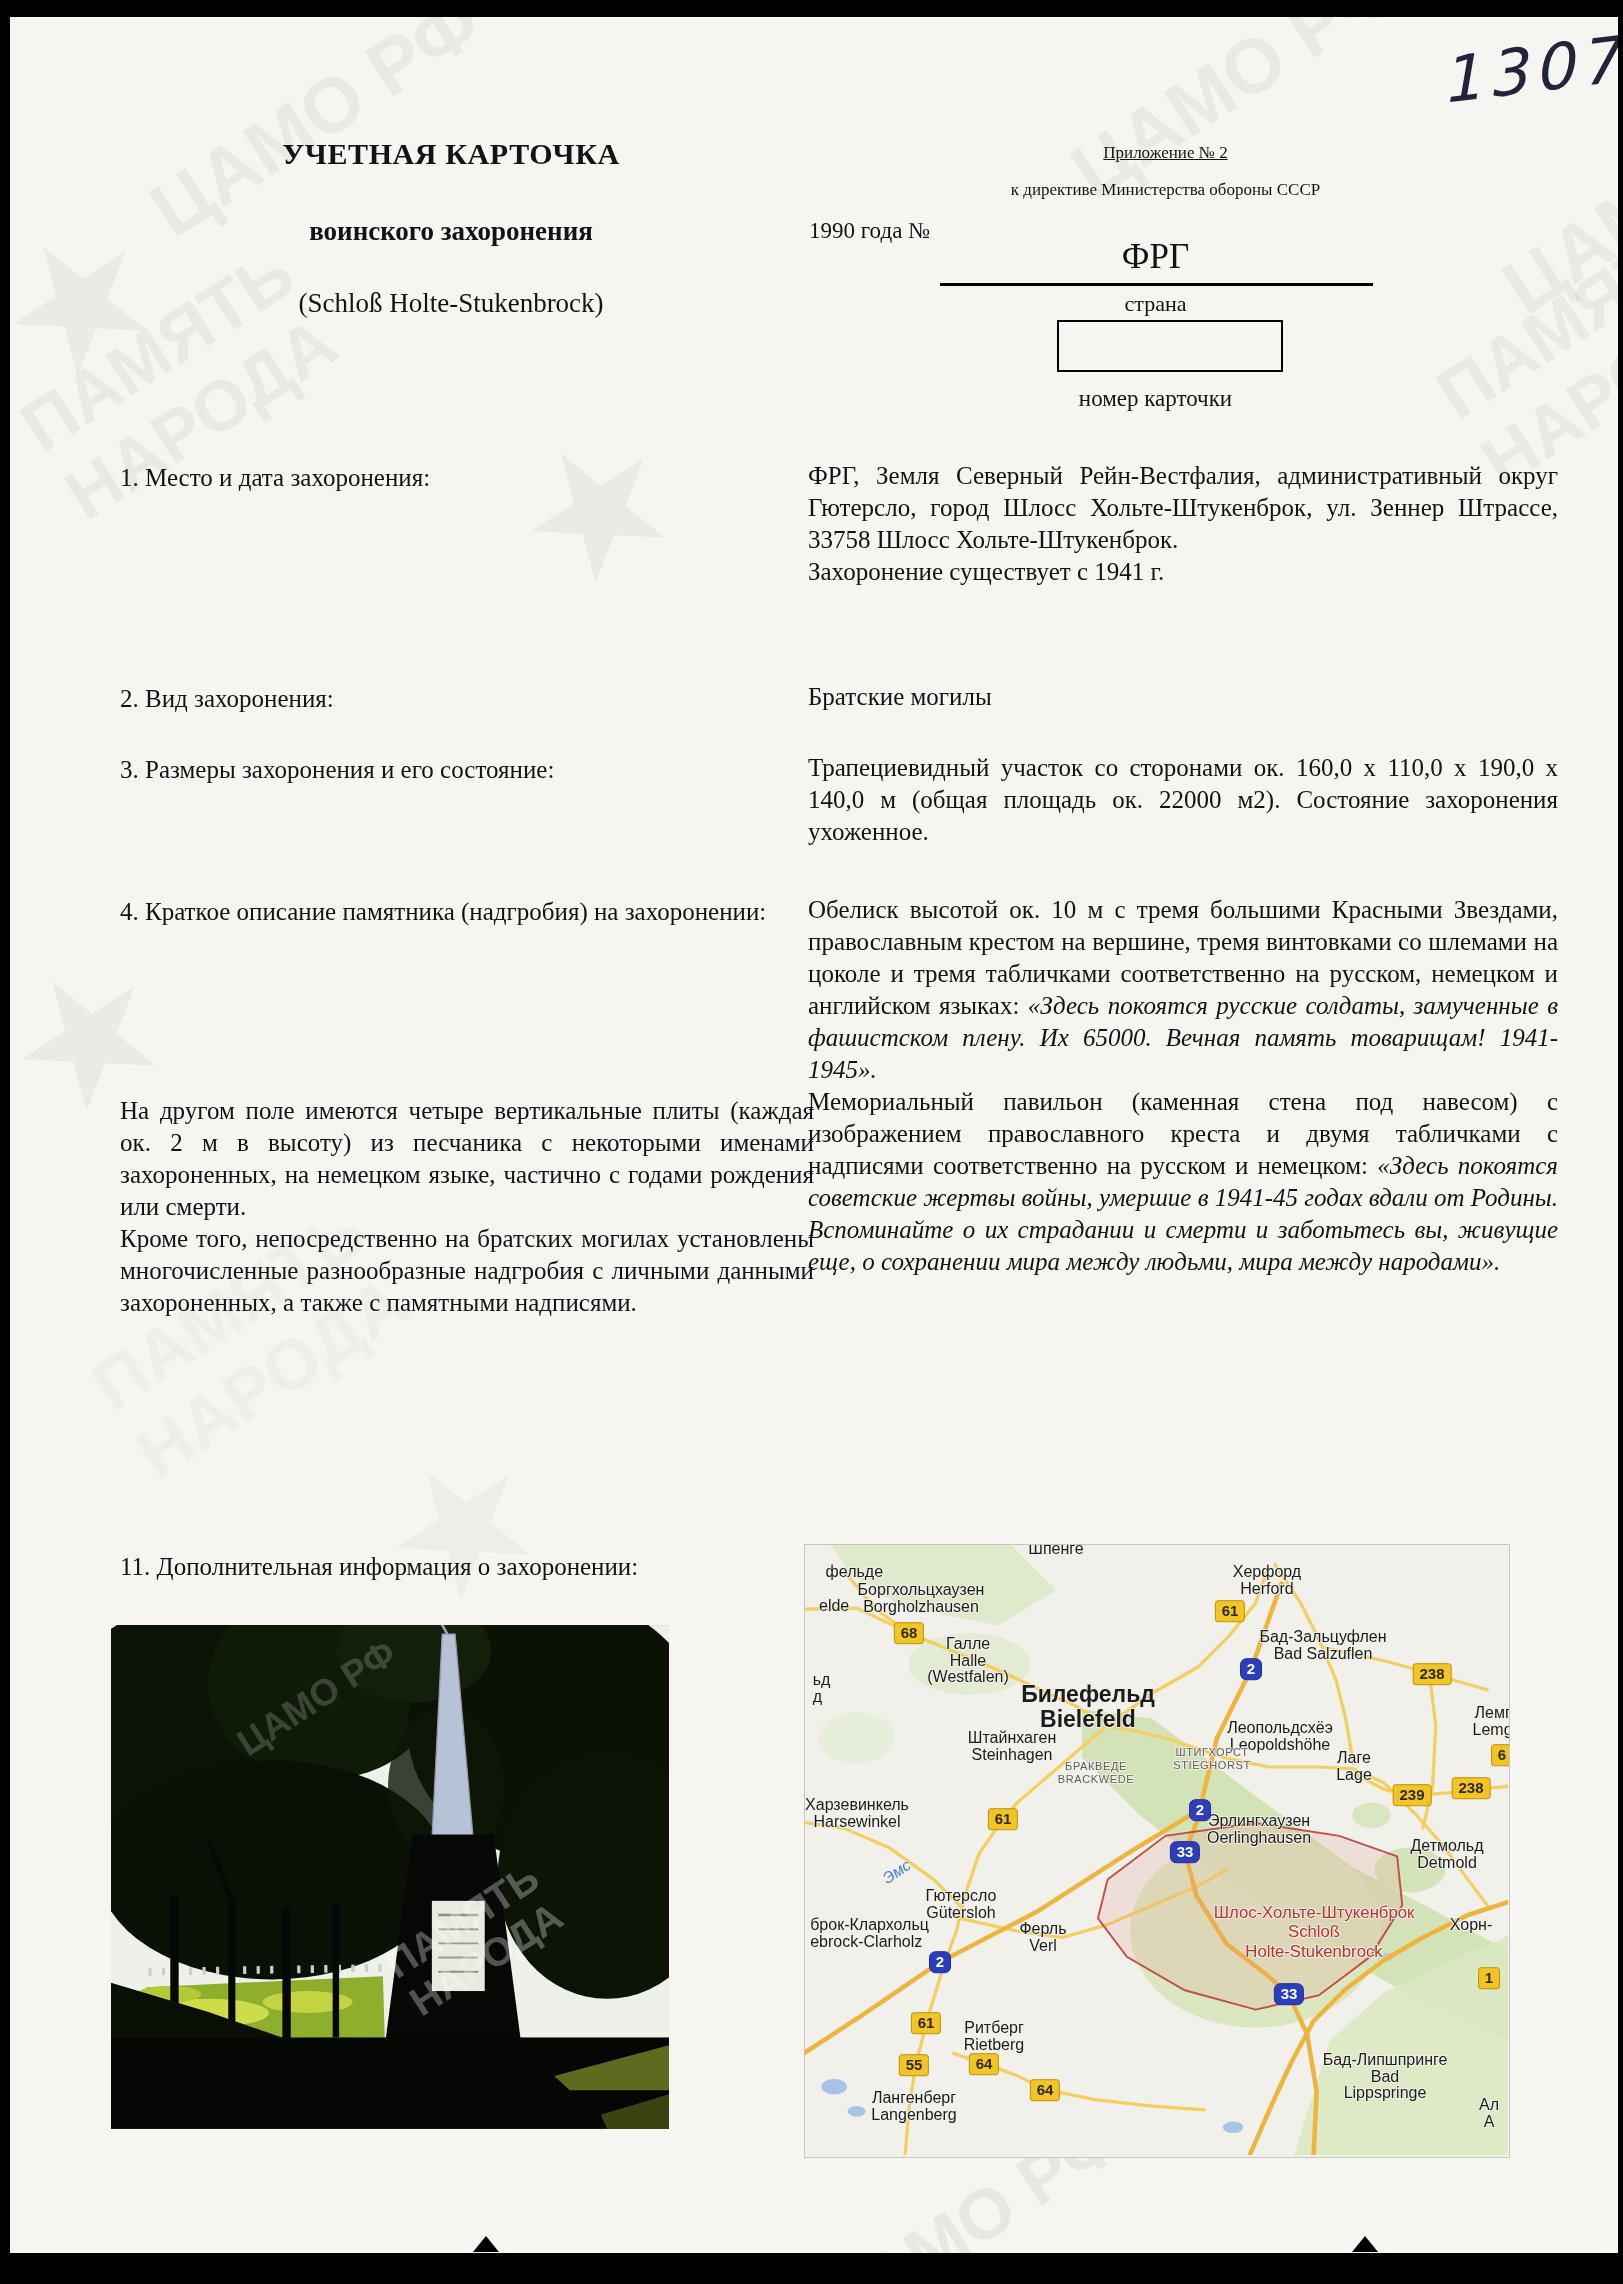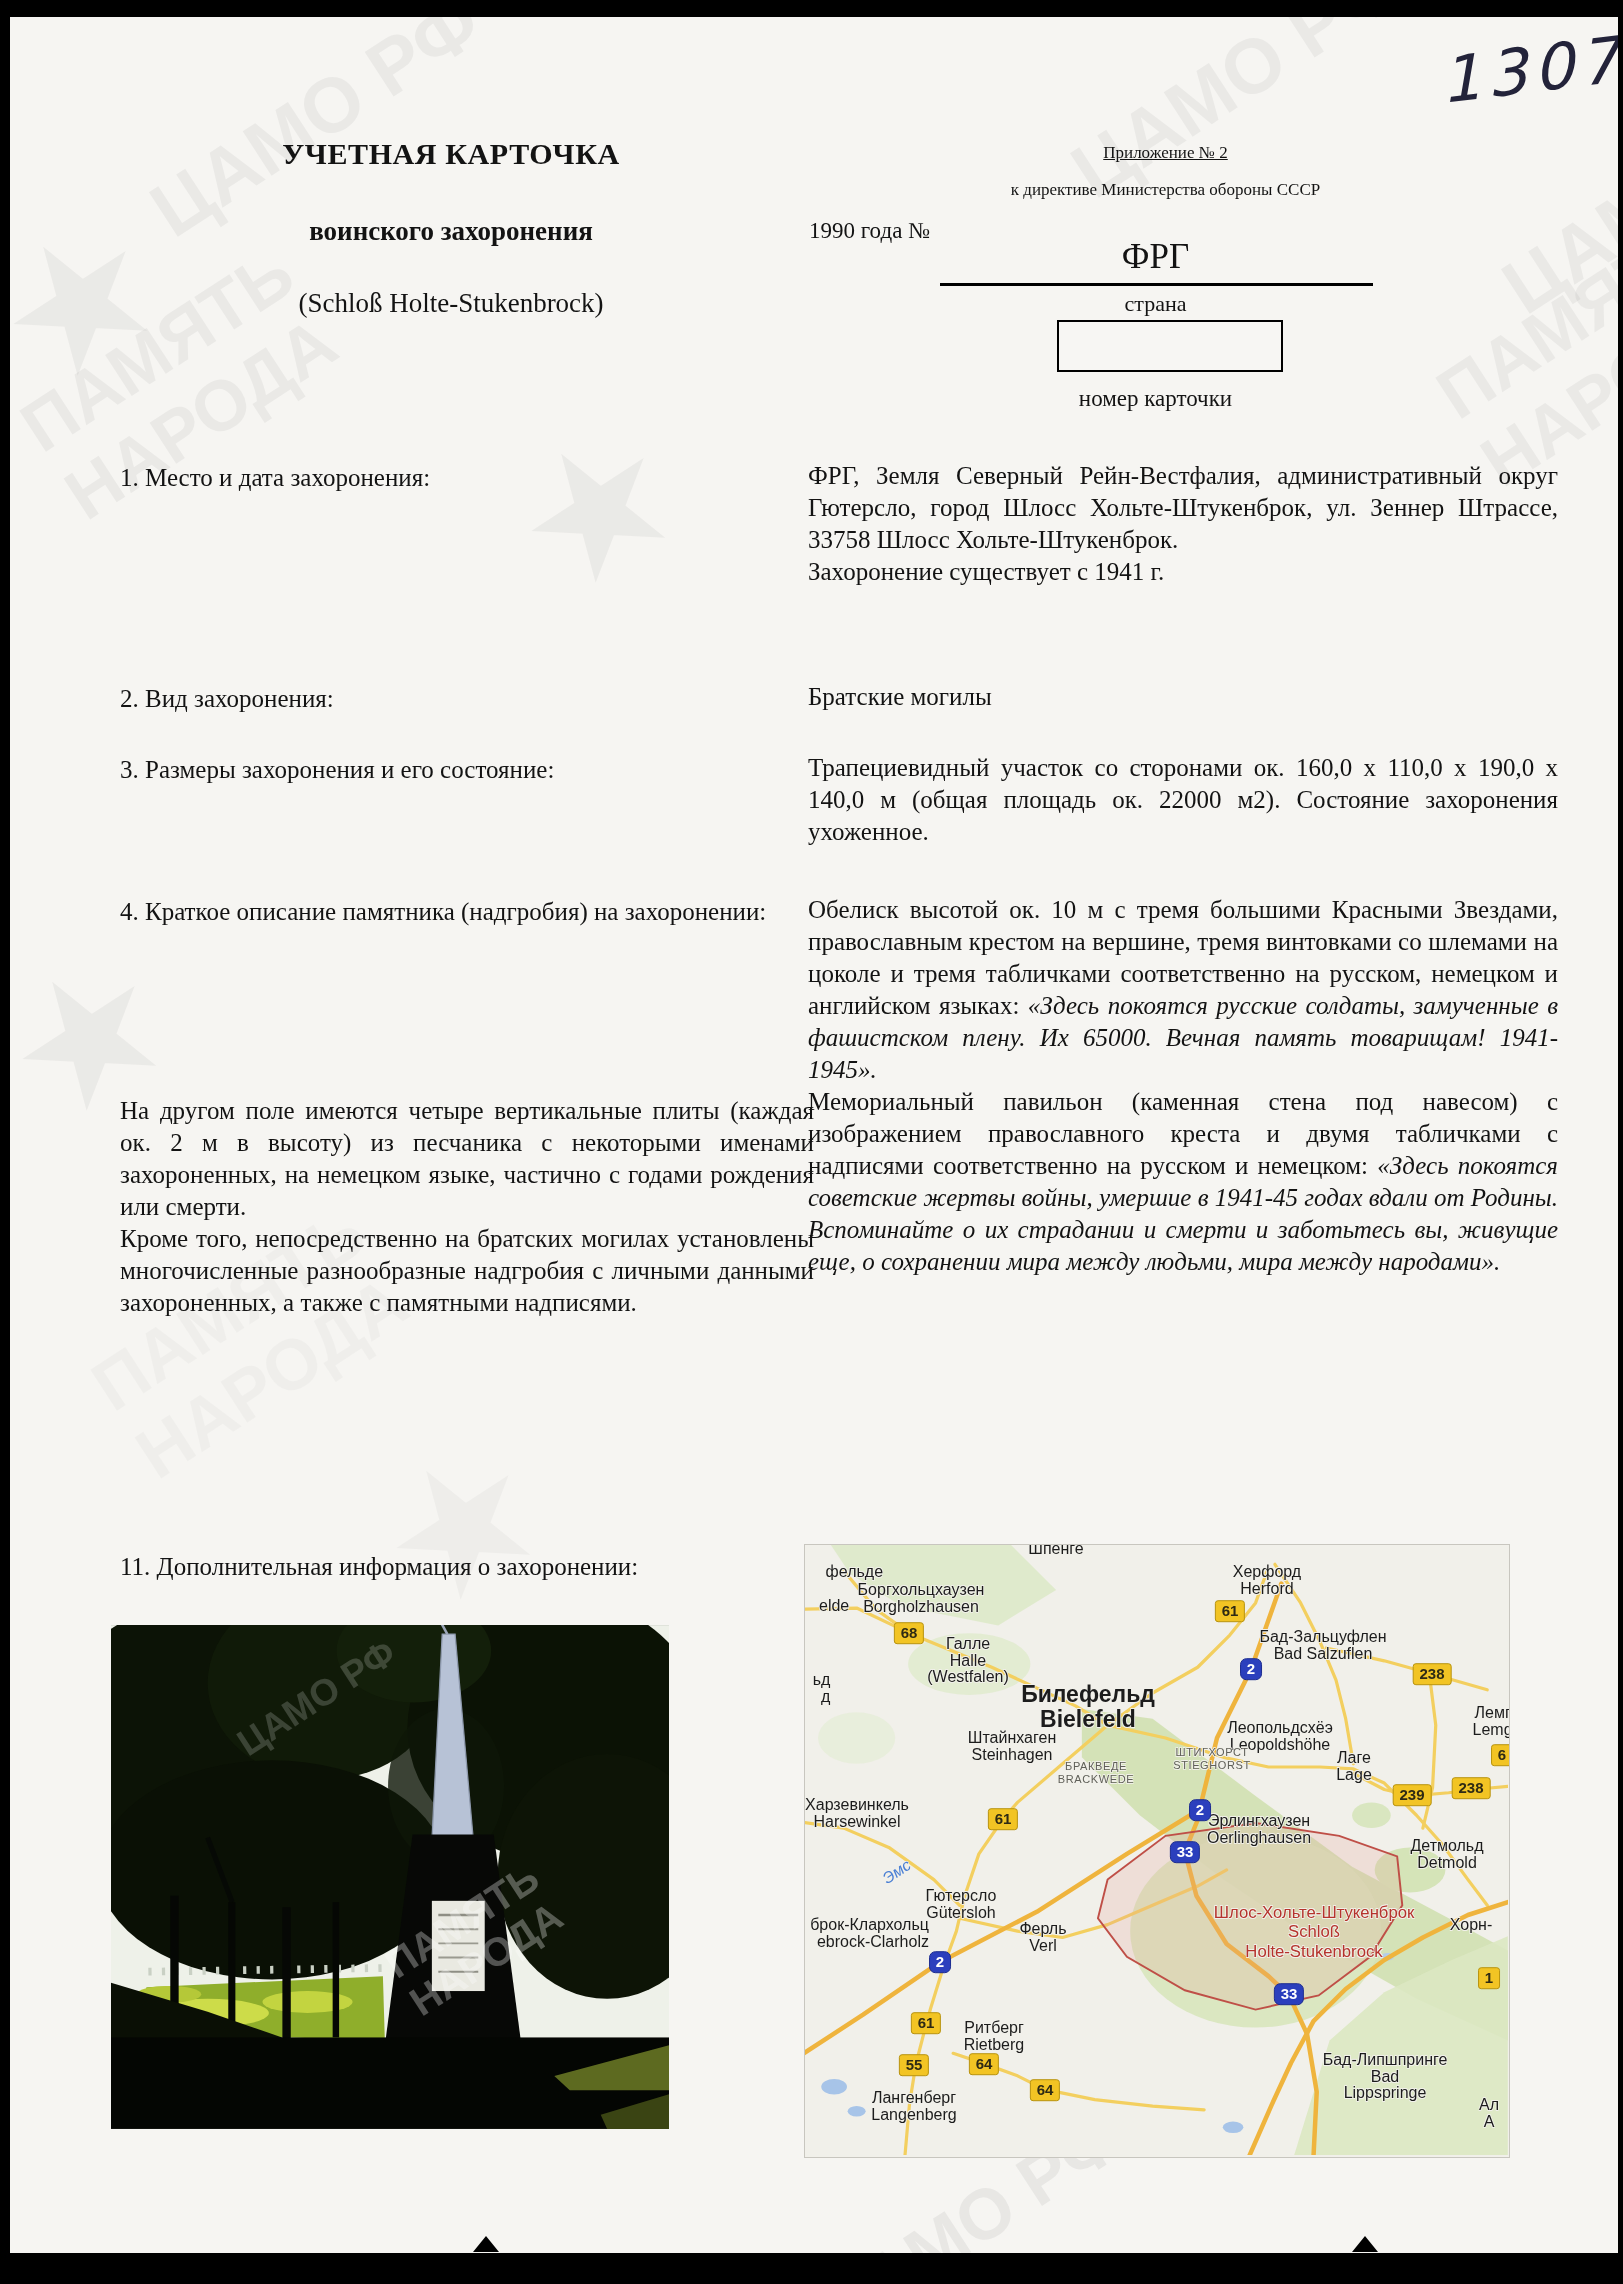--- a/index.html
+++ b/index.html
@@ -33,21 +33,21 @@
   .q{font-style:italic;}
   
   .photo{position:absolute;overflow:hidden;background:#0d1208;}
   
   .map{position:absolute;overflow:hidden;background:#f1f0ea;border:0.6px solid #c8c6bf;
        font-family:"Liberation Sans",sans-serif;}
   .ml{position:absolute;transform:translateX(-50%);text-align:center;font-size:16px;
       line-height:16.7px;color:#1c1c1c;white-space:nowrap;
       text-shadow:0.6px 0.6px 0 #f1f0ea,-0.6px -0.6px 0 #f1f0ea,0.6px -0.6px 0 #f1f0ea,-0.6px 0.6px 0 #f1f0ea;}
   .ml.big{font-size:23px;font-weight:bold;line-height:24.5px;}
-  .ml.left{transform:none;text-align:right;}
+  .ml.left{transform:none;text-align:left;}
   .ml.tiny{font-size:11px;color:#5f5f58;line-height:13px;letter-spacing:0.6px;}
   .ml.red{color:#b5332c;font-size:16.7px;line-height:19.3px;}
   .ml.river{color:#4a7fd4;font-style:italic;transform:translateX(-50%) rotate(-34deg);}
   .bdg{position:absolute;transform:translate(-50%,-50%);font-weight:bold;
        font-size:15px;padding:1.3px 5.8px;border-radius:3.2px;}
   .bdg.y{background:#f2c424;border:1.3px solid #b8930e;color:#2e2a14;}
   .bdg.b{background:#2b3fbd;border:1.3px solid #1c2c90;color:#fff;border-radius:6.4px;}
 </style>
 </head>
 <body>

